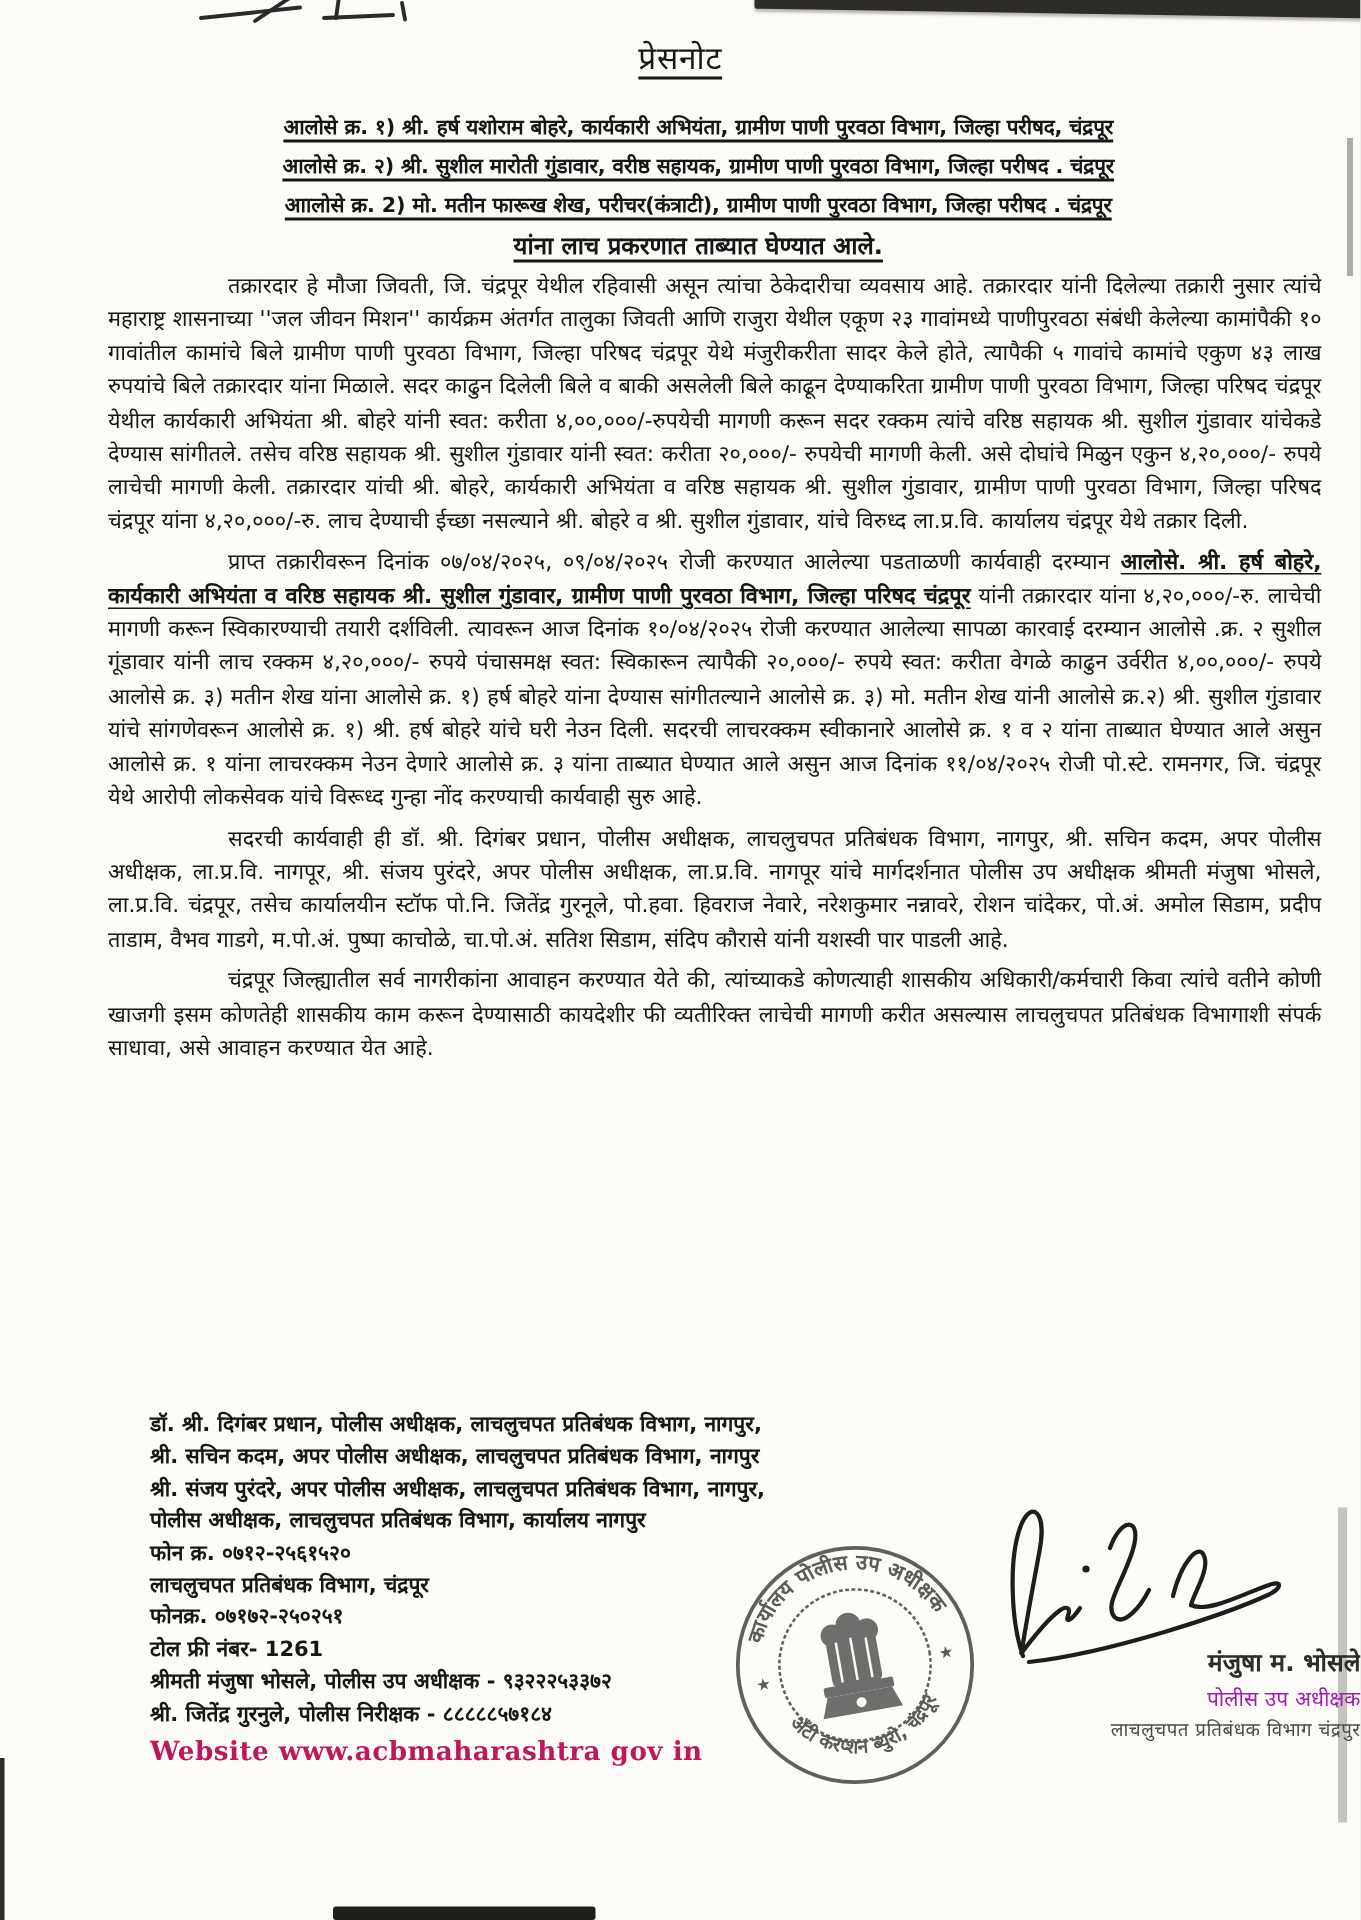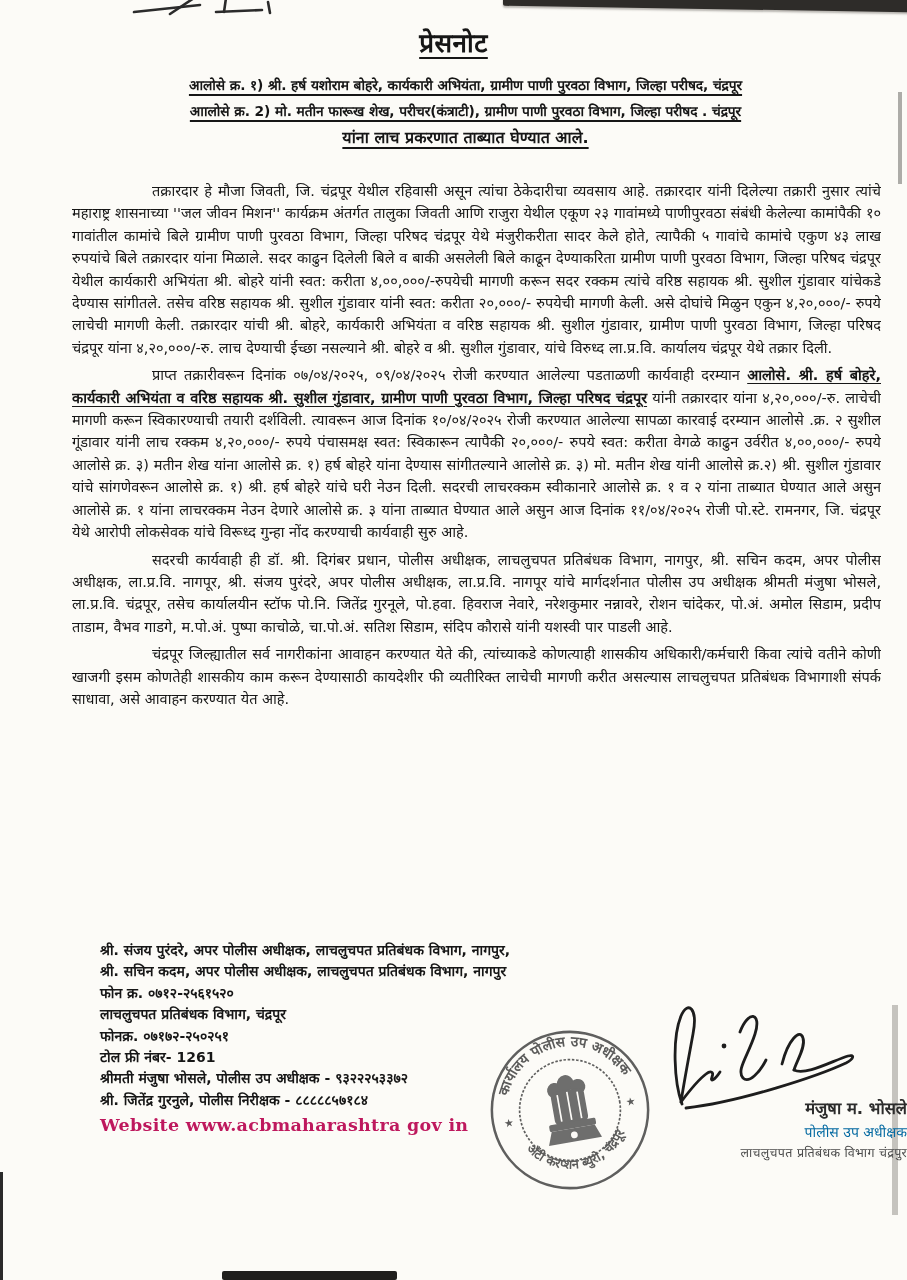--- a/index.html
+++ b/index.html
@@ -30,21 +30,21 @@
   .artifact-rightstreak1{
     position:absolute;left:898px;top:92px;width:4px;height:92px;background:#6b6b68;opacity:.55;
   }
   .artifact-rightstreak2{
     position:absolute;left:892px;top:1005px;width:6px;height:210px;background:#8d8b86;opacity:.5;
   }
   .handwriting{position:absolute;left:130px;top:0;width:210px;height:22px;}
   
   .title{
     position:absolute;left:0;right:0;top:24px;
-    text-align:center;font-size:26px;font-weight:bold;
+    text-align:center;font-size:21px;font-weight:normal;
     text-decoration:underline;text-underline-offset:5px;text-decoration-thickness:2px;
     letter-spacing:.5px;
   }
   .header-block{
     position:absolute;left:40px;right:16px;top:72px;
     text-align:center;font-weight:bold;
   }
   .header-line{
     font-size:13.8px;line-height:26px;white-space:nowrap;
     text-decoration:underline;text-underline-offset:4px;text-decoration-thickness:1.5px;
@@ -80,21 +80,21 @@
     position:absolute;left:486px;top:1026px;width:168px;height:168px;
     transform:rotate(-10deg);
     z-index:2;opacity:.88;
   }
   .signature-svg{position:absolute;left:648px;top:1002px;width:210px;height:108px;z-index:2;}
   .sign-block{
     position:absolute;left:607px;top:1096px;width:300px;
     text-align:right;z-index:2;
   }
   .sign-name{font-size:16.5px;font-weight:bold;color:#2c2c2c;}
-  .sign-desig{font-size:14px;color:#0369a1;margin-top:3px;}
+  .sign-desig{font-size:14px;color:#a21caf;margin-top:3px;}
   .sign-dept{font-size:12.5px;color:#4a4a4a;margin-top:3px;letter-spacing:.3px;}
 </style>
 </head>
 <body>
 
 <div class="page">
 
   <div class="artifact-topright"></div>
   <div class="artifact-bottomblob"></div>
   <div class="artifact-leftline"></div>
@@ -108,34 +108,37 @@
       <path d="M86,12 L132,10"></path>
       <path d="M96,-2 L94,12"></path>
       <path d="M138,2 L140,13"></path>
     </g>
   </svg>
 
   <div class="title">प्रेसनोट</div>
 
   <div class="header-block">
     <div class="header-line">आलोसे क्र. १) श्री. हर्ष यशोराम बोहरे, कार्यकारी अभियंता, ग्रामीण पाणी पुरवठा विभाग, जिल्हा परीषद, चंद्रपूर</div>
+    <div class="header-line">आलोसे क्र. २) श्री. सुशील मारोती गुंडावार,  वरीष्ठ सहायक, ग्रामीण पाणी पुरवठा विभाग, जिल्हा परीषद . चंद्रपूर</div>
     <div class="header-line">आालोसे क्र. 2) मो. मतीन फारूख शेख, परीचर(कंत्राटी), ग्रामीण पाणी पुरवठा विभाग, जिल्हा परीषद . चंद्रपूर</div>
     <div class="header-closing">यांना लाच प्रकरणात ताब्यात घेण्यात आले.</div>
   </div>
 
   <div class="body-flow">
     <p>तक्रारदार हे  मौजा जिवती, जि. चंद्रपूर येथील रहिवासी असून त्यांचा ठेकेदारीचा व्यवसाय आहे. तक्रारदार यांनी दिलेल्या तक्रारी नुसार त्यांचे महाराष्ट्र शासनाच्या ''जल जीवन मिशन'' कार्यक्रम अंतर्गत तालुका जिवती आणि राजुरा येथील एकूण २३ गावांमध्ये पाणीपुरवठा संबंधी केलेल्या कामांपैकी १० गावांतील कामांचे बिले ग्रामीण पाणी पुरवठा विभाग, जिल्हा परिषद चंद्रपूर येथे मंजुरीकरीता सादर केले होते, त्यापैकी ५ गावांचे कामांचे एकुण ४३ लाख रुपयांचे बिले तक्रारदार यांना मिळाले. सदर काढुन दिलेली बिले व बाकी असलेली बिले काढून देण्याकरिता ग्रामीण पाणी पुरवठा विभाग, जिल्हा परिषद चंद्रपूर येथील कार्यकारी अभियंता श्री. बोहरे यांनी स्वत: करीता ४,००,०००/-रुपयेची मागणी करून सदर रक्कम त्यांचे वरिष्ठ सहायक श्री. सुशील गुंडावार यांचेकडे देण्यास सांगीतले. तसेच वरिष्ठ सहायक श्री. सुशील गुंडावार यांनी स्वत: करीता २०,०००/- रुपयेची मागणी केली. असे दोघांचे मिळुन एकुन ४,२०,०००/- रुपये लाचेची मागणी केली. तक्रारदार यांची श्री. बोहरे, कार्यकारी अभियंता व वरिष्ठ सहायक श्री. सुशील गुंडावार, ग्रामीण पाणी पुरवठा विभाग, जिल्हा परिषद चंद्रपूर यांना ४,२०,०००/-रु. लाच देण्याची ईच्छा नसल्याने श्री. बोहरे व श्री. सुशील गुंडावार, यांचे विरुध्द ला.प्र.वि. कार्यालय चंद्रपूर येथे तक्रार दिली.</p>
     <p><span>प्राप्त तक्रारीवरून दिनांक ०७/०४/२०२५, ०९/०४/२०२५ रोजी करण्यात आलेल्या पडताळणी कार्यवाही दरम्यान </span><span class="ul-bold">आलोसे. श्री. हर्ष बोहरे, कार्यकारी अभियंता व वरिष्ठ सहायक श्री. सुशील गुंडावार, ग्रामीण पाणी पुरवठा विभाग, जिल्हा परिषद चंद्रपूर</span><span> यांनी तक्रारदार यांना  ४,२०,०००/-रु. लाचेची मागणी करून स्विकारण्याची तयारी दर्शविली. त्यावरून आज दिनांक १०/०४/२०२५ रोजी करण्यात आलेल्या सापळा कारवाई दरम्यान आलोसे .क्र. २ सुशील गूंडावार यांनी लाच रक्कम ४,२०,०००/- रुपये पंचासमक्ष स्वत: स्विकारून त्यापैकी २०,०००/- रुपये स्वत: करीता वेगळे काढुन उर्वरीत ४,००,०००/- रुपये  आलोसे क्र. ३) मतीन शेख यांना आलोसे क्र. १) हर्ष बोहरे यांना देण्यास सांगीतल्याने आलोसे क्र. ३) मो. मतीन शेख यांनी आलोसे क्र.२) श्री. सुशील गुंडावार यांचे सांगणेवरून आलोसे क्र. १) श्री. हर्ष बोहरे यांचे घरी नेउन दिली. सदरची लाचरक्कम स्वीकानारे आलोसे क्र. १ व २  यांना ताब्यात घेण्यात आले असुन आलोसे क्र. १ यांना लाचरक्कम नेउन देणारे आलोसे क्र. ३ यांना ताब्यात घेण्यात आले असुन आज दिनांक ११/०४/२०२५ रोजी पो.स्टे. रामनगर, जि. चंद्रपूर येथे आरोपी लोकसेवक यांचे विरूध्द गुन्हा नोंद करण्याची कार्यवाही सुरु आहे.</span></p>
     <p>सदरची कार्यवाही ही डॉ. श्री. दिगंबर प्रधान, पोलीस अधीक्षक, लाचलुचपत प्रतिबंधक विभाग, नागपुर, श्री. सचिन कदम, अपर पोलीस अधीक्षक, ला.प्र.वि. नागपूर, श्री. संजय पुरंदरे, अपर पोलीस अधीक्षक, ला.प्र.वि. नागपूर यांचे मार्गदर्शनात पोलीस उप अधीक्षक श्रीमती मंजुषा भोसले, ला.प्र.वि. चंद्रपूर, तसेच कार्यालयीन स्टॉफ पो.नि. जितेंद्र गुरनूले, पो.हवा. हिवराज नेवारे, नरेशकुमार नन्नावरे, रोशन चांदेकर, पो.अं. अमोल सिडाम, प्रदीप ताडाम, वैभव गाडगे, म.पो.अं. पुष्पा काचोळे, चा.पो.अं. सतिश सिडाम, संदिप कौरासे यांनी यशस्वी पार पाडली आहे.</p>
     <p>चंद्रपूर जिल्ह्यातील सर्व नागरीकांना आवाहन करण्यात येते की, त्यांच्याकडे कोणत्याही शासकीय अधिकारी/कर्मचारी किवा त्यांचे वतीने कोणी खाजगी इसम कोणतेही शासकीय काम करून देण्यासाठी कायदेशीर फी व्यतीरिक्त लाचेची मागणी करीत असल्यास लाचलुचपत प्रतिबंधक विभागाशी संपर्क साधावा, असे आवाहन करण्यात येत आहे.</p>
   </div>
 
   <div class="contact">
+    <div>डॉ. श्री. दिगंबर प्रधान, पोलीस अधीक्षक, लाचलुचपत प्रतिबंधक विभाग, नागपुर,</div>
+    <div>श्री. सचिन कदम, अपर पोलीस अधीक्षक, लाचलुचपत प्रतिबंधक विभाग, नागपुर</div>
     <div>श्री. संजय पुरंदरे, अपर पोलीस अधीक्षक, लाचलुचपत प्रतिबंधक विभाग, नागपुर,</div>
-    <div>श्री. सचिन कदम, अपर पोलीस अधीक्षक, लाचलुचपत प्रतिबंधक विभाग, नागपुर</div>
+    <div>पोलीस अधीक्षक, लाचलुचपत प्रतिबंधक विभाग, कार्यालय नागपुर</div>
     <div>फोन क्र. ०७१२-२५६१५२०</div>
     <div>लाचलुचपत प्रतिबंधक विभाग, चंद्रपूर</div>
     <div>फोनक्र. ०७१७२-२५०२५१</div>
     <div>टोल फ्री नंबर- 1261</div>
     <div>श्रीमती  मंजुषा भोसले, पोलीस उप अधीक्षक - ९३२२२५३३७२</div>
     <div>श्री. जितेंद्र गुरनुले, पोलीस निरीक्षक - ८८८८८५७१८४</div>
     <div class="website">Website www.acbmaharashtra gov in</div>
   </div>
 
   <svg class="stamp" viewBox="0 0 200 200">

